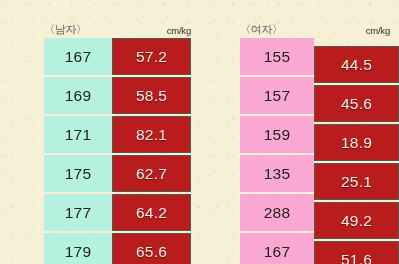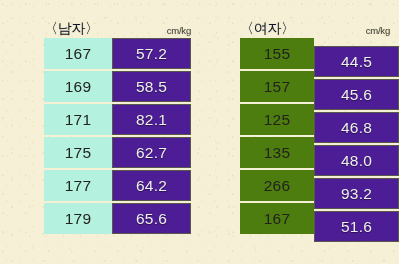--- a/index.html
+++ b/index.html
@@ -49,22 +49,22 @@
     right: 0;
     height: 18px;
     display: flex;
     align-items: flex-end;
     justify-content: space-between;
   }
   .panel-male .panel-head   { padding-left: 44px; padding-right: 9px; }
   .panel-female .panel-head { padding-left: 40px; padding-right: 9px; }
 
   .panel-title {
-    font-size: 14px;
-    color: #0f172a;
+    font-size: 11px;
+    color: #737373;
     letter-spacing: -0.3px;
     line-height: 1;
     font-weight: 400;
     text-shadow: 0 0 1px rgba(90,85,60,0.35);
   }
   .panel-unit {
     font-size: 9.5px;
     color: #45443a;
     line-height: 1;
     letter-spacing: -0.2px;
@@ -73,21 +73,21 @@
 
   .rows {
     position: absolute;
     top: 38px;
     left: 0;
     right: 0;
     bottom: 0;
   }
   .row {
     display: flex;
-    height: 31px;
+    height: 37px;
     margin-bottom: 2px;
   }
   .panel-male .rows   { padding-left: 44px; padding-right: 9px; }
   .panel-female .rows { padding-left: 40px; padding-right: 0px; }
 
   .cell {
     display: flex;
     align-items: center;
     justify-content: center;
     box-sizing: border-box;
@@ -99,29 +99,29 @@
     font-size: 15.5px;
     color: #23231e;
     letter-spacing: 0.2px;
   }
   .panel-male .cell-height {
     width: 68px;
     background: #b4f2df;
   }
   .panel-female .cell-height {
     width: 74px;
-    background: #4d7c0f;
+    background: #f9a8d4;
   }
 
   
   .cell-weight {
     font-size: 15.5px;
     color: #eef0ea;
     letter-spacing: 0.2px;
-    background: #4c1d95;
+    background: #b91c1c;
     border: 1px solid #57574c;
   }
   .panel-male .cell-weight   { width: 79px; }
   .panel-female .cell-weight { width: 85px; margin-top: 8px; }
 
   .cell-weight span,
   .cell-height span {
     display: inline-block;
     line-height: 1;
     transform: translateY(-0.5px);
@@ -212,40 +212,40 @@
       <div class="row">
         <div class="cell cell-height">
             <span>157</span>
           </div>
         <div class="cell cell-weight">
             <span>45.6</span>
           </div>
       </div>
       <div class="row">
         <div class="cell cell-height">
-            <span>125</span>
-          </div>
-        <div class="cell cell-weight">
-            <span>46.8</span>
+            <span>159</span>
+          </div>
+        <div class="cell cell-weight">
+            <span>18.9</span>
           </div>
       </div>
       <div class="row">
         <div class="cell cell-height">
             <span>135</span>
           </div>
         <div class="cell cell-weight">
-            <span>48.0</span>
-          </div>
-      </div>
-      <div class="row">
-        <div class="cell cell-height">
-            <span>266</span>
-          </div>
-        <div class="cell cell-weight">
-            <span>93.2</span>
+            <span>25.1</span>
+          </div>
+      </div>
+      <div class="row">
+        <div class="cell cell-height">
+            <span>288</span>
+          </div>
+        <div class="cell cell-weight">
+            <span>49.2</span>
           </div>
       </div>
       <div class="row">
         <div class="cell cell-height">
             <span>167</span>
           </div>
         <div class="cell cell-weight">
             <span>51.6</span>
           </div>
       </div>

